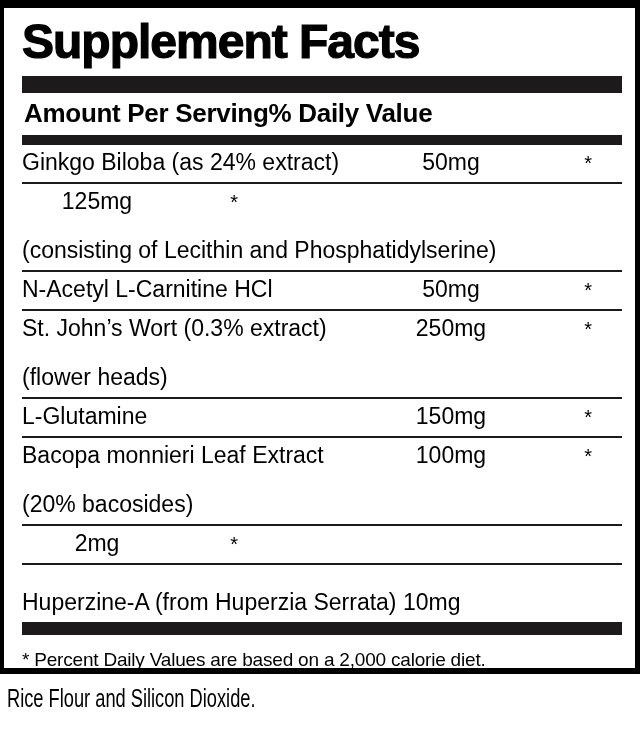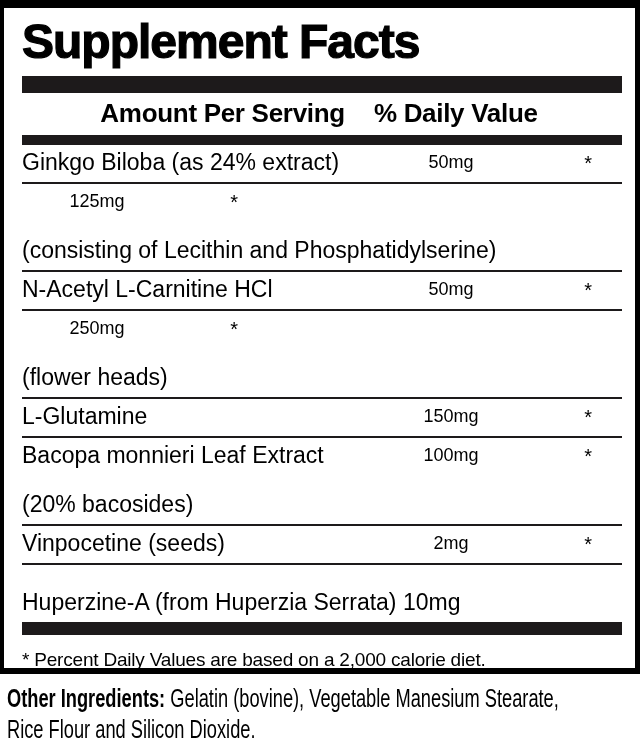--- a/index.html
+++ b/index.html
@@ -40,43 +40,43 @@
     line-height: 26px;
     letter-spacing: 0.2px;
   }
   .bar { background: #1d1a1b; }
   .bar-lg { height: 17px; margin-top: 7px; }
   .bar-md { height: 10px; }
   .bar-bottom { height: 13px; }
   .head-row {
     display: flex;
     align-items: center;
-    justify-content: center;
+    justify-content: flex-start;
     padding: 8px 0 9px 2px;
   }
   .head-row .hd {
     font-size: 26px;
     font-weight: bold;
     line-height: 25px;
     letter-spacing: -0.3px;
   }
-  .head-row .hd-right { padding-right: 8px; margin-left: 29px; }
+  .head-row .hd-right { padding-right: 8px; }
   .row { border-bottom: 2px solid #1d1a1b; padding: 4px 0 6px 0; }
   .row:last-child { border-bottom: none; margin-top: 20px; }
   .row-line { display: flex; align-items: center; }
   .cell-name {
     flex: 1;
     font-size: 23px;
     line-height: 27px;
     white-space: nowrap;
   }
   .cell-amount {
     width: 150px;
     text-align: center;
-    font-size: 18px;
+    font-size: 23px;
     line-height: 27px;
   }
   .cell-star {
     width: 96px;
     text-align: right;
     padding-right: 30px;
     box-sizing: border-box;
     font-size: 20px;
     line-height: 20px;
     padding-top: 1px;
@@ -158,20 +158,21 @@
     <div class="row-line">
       <span class="cell-name">N-Acetyl L-Carnitine HCl</span>
       <span class="cell-amount">50mg</span>
       <span class="cell-star">*</span>
     </div>
 
   </div>
 
   <div class="row">
     <div class="row-line">
+      <span class="cell-name">St. John’s Wort (0.3% extract)</span>
       <span class="cell-amount">250mg</span>
       <span class="cell-star">*</span>
     </div>
     <div class="row-line2">(flower heads)</div>
   </div>
 
   <div class="row">
     <div class="row-line">
       <span class="cell-name">L-Glutamine</span>
       <span class="cell-amount">150mg</span>
@@ -184,21 +185,20 @@
     <div class="row-line">
       <span class="cell-name">Bacopa monnieri Leaf Extract</span>
       <span class="cell-amount">100mg</span>
       <span class="cell-star">*</span>
     </div>
     <div class="row-line2">(20% bacosides)</div>
   </div>
 
   <div class="row">
     <div class="row-line">
-      <span class="cell-name">Vinpocetine (seeds)</span>
       <span class="cell-amount">2mg</span>
       <span class="cell-star">*</span>
     </div>
 
   </div>
 
   <div class="row">
     <div class="row-line">
       <span class="cell-name">Huperzine-A (from Huperzia Serrata) 10mg</span>
 
@@ -213,22 +213,17 @@
       <div class="footnote-1">* Percent Daily Values are based on a 2,000 calorie diet.</div>
       <div class="footnote-2">
         <span class="squeeze">* Daily Value not established.</span>
       </div>
     </div>
 
   </div>
 
   <div class="other-ingredients">
     <div class="oi-line">
-      <span class="oi-squeeze">
-        <span class="oi-label">Other Ingredients:</span><span>Gelatin (bovine), Vegetable Manesium Stearate,</span>
-      </span>
-    </div>
-    <div class="oi-line">
       <span class="oi-squeeze">Rice Flour and Silicon Dioxide.</span>
     </div>
   </div>
 
 </div>
 
 </body></html>

